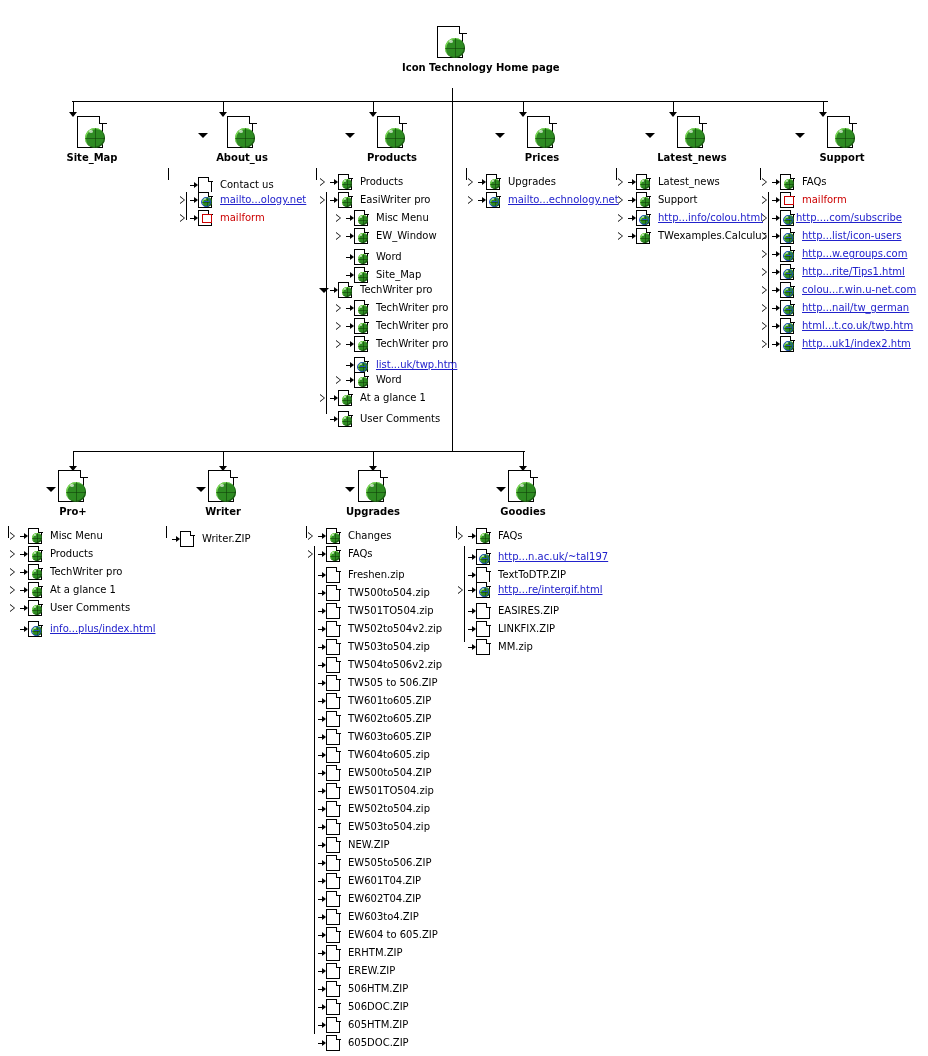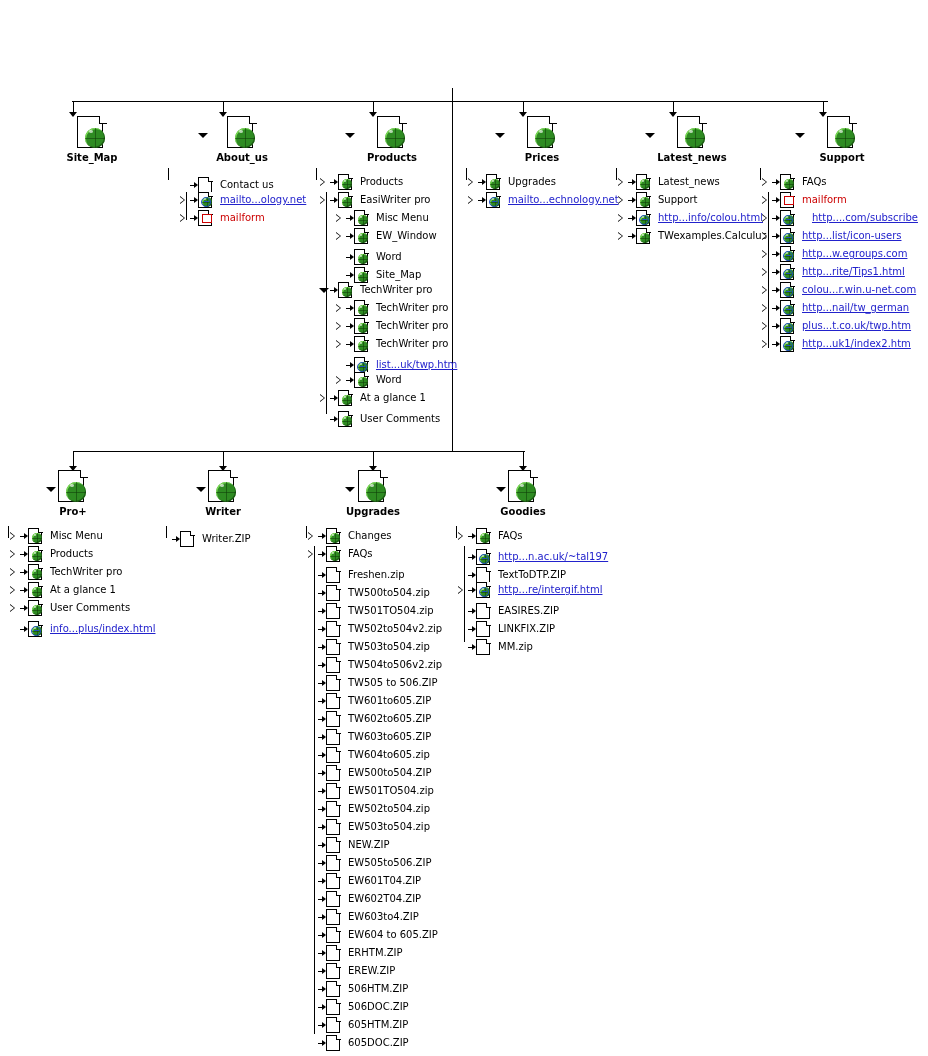--- a/index.html
+++ b/index.html
@@ -61,20 +61,27 @@
      border-bottom:3px solid transparent;border-left:4px solid #fff;}
   .arrowhead{position:absolute;width:0;height:0;border-top:3px solid transparent;
      border-bottom:3px solid transparent;border-left:4px solid #000;}
   .arrowdn{position:absolute;width:0;height:0;border-left:4px solid transparent;
      border-right:4px solid transparent;border-top:5px solid #000;}
 </style>
 </head>
 <body>
 
 <div id="canvas">
+    <div class="node" style="left: 402px; top: 26px; width: 100px; text-align: center;">
+      <div style="height: 36px; text-align: center;"><span class="pageicon bigicon"><span class="paper"></span><span class="fold"></span><span class="globe">
+            <span class="mer"></span>
+            <span class="par"></span>
+          </span></span></div>
+      <div class="title">Icon Technology Home page</div>
+    </div>
     <div class="line" style="left: 452px; top: 88px; width: 1px; height: 14px;"></div>
     <div class="line" style="left: 72px; top: 101px; width: 756px; height: 1px;"></div>
     <div class="line" style="left: 73px; top: 101px; width: 1px; height: 14px;"></div>
     <div class="arrowdn" style="left: 69px; top: 112px;"></div>
     <div class="line" style="left: 223px; top: 101px; width: 1px; height: 14px;"></div>
     <div class="arrowdn" style="left: 219px; top: 112px;"></div>
     <div class="line" style="left: 373px; top: 101px; width: 1px; height: 14px;"></div>
     <div class="arrowdn" style="left: 369px; top: 112px;"></div>
     <div class="line" style="left: 523px; top: 101px; width: 1px; height: 14px;"></div>
     <div class="arrowdn" style="left: 519px; top: 112px;"></div>
@@ -265,21 +272,21 @@
           </span></span></span><span class="lbl" style="margin-left: 6px; vertical-align: middle; display: inline-block;">TWexamples.Calculus</span></div>
     <div class="line" style="left: 760px; top: 168px; width: 1px; height: 12px;"></div>
     <div class="node" style="left: 760px; top: 174px; height: 18px; padding-left: 0px;"><span style="position: relative; display: inline-block; width: 12px; height: 14px; vertical-align: middle;"><span class="tri-out" style="left: 2px; top: 3px;"></span><span class="tri-in" style="left: 2px; top: 4px;"></span></span><span style="position: relative; display: inline-block; width: 8px; height: 14px; vertical-align: middle;"><span style="position: absolute; left: 0px; top: 7px; width: 5px; height: 1px; background: rgb(0, 0, 0);"></span><span class="arrowhead" style="left: 4px; top: 4px;"></span></span><span style="position: relative; display: inline-block; width: 16px; height: 16px; vertical-align: middle;"><span class="pageicon smicon"><span class="paper"></span><span class="fold"></span><span class="globe">
             <span class="mer"></span>
             <span class="par"></span>
           </span></span></span><span class="lbl" style="margin-left: 6px; vertical-align: middle; display: inline-block;">FAQs</span></div>
     <div class="node" style="left: 760px; top: 192px; height: 18px; padding-left: 0px;"><span style="position: relative; display: inline-block; width: 12px; height: 14px; vertical-align: middle;"><span class="tri-out" style="left: 2px; top: 3px;"></span><span class="tri-in" style="left: 2px; top: 4px;"></span></span><span style="position: relative; display: inline-block; width: 8px; height: 14px; vertical-align: middle;"><span style="position: absolute; left: 0px; top: 7px; width: 5px; height: 1px; background: rgb(0, 0, 0);"></span><span class="arrowhead" style="left: 4px; top: 4px;"></span></span><span style="position: relative; display: inline-block; width: 16px; height: 16px; vertical-align: middle;"><span class="pageicon smicon blank"><span class="paper"></span><span class="fold"></span></span><span class="maildot"></span></span><span class="lbl mail" style="margin-left: 6px; vertical-align: middle; display: inline-block;">mailform</span></div>
     <div class="node" style="left: 760px; top: 210px; height: 18px; padding-left: 0px;"><span style="position: relative; display: inline-block; width: 12px; height: 14px; vertical-align: middle;"><span class="tri-out" style="left: 2px; top: 3px;"></span><span class="tri-in" style="left: 2px; top: 4px;"></span></span><span style="position: relative; display: inline-block; width: 8px; height: 14px; vertical-align: middle;"><span style="position: absolute; left: 0px; top: 7px; width: 5px; height: 1px; background: rgb(0, 0, 0);"></span><span class="arrowhead" style="left: 4px; top: 4px;"></span></span><span style="position: relative; display: inline-block; width: 16px; height: 16px; vertical-align: middle;"><span class="pageicon smicon"><span class="paper"></span><span class="fold"></span><span class="globe">
             <span class="mer"></span>
             <span class="par"></span>
-          </span></span><span class="chain"></span></span><span class="lbl link" style="margin-left: 16px; vertical-align: middle; display: inline-block;">http....com/subscribe</span></div>
+          </span></span><span class="chain"></span></span><span class="lbl link" style="margin-left: 0; vertical-align: middle; display: inline-block;">http....com/subscribe</span></div>
     <div class="node" style="left: 760px; top: 228px; height: 18px; padding-left: 0px;"><span style="position: relative; display: inline-block; width: 12px; height: 14px; vertical-align: middle;"><span class="tri-out" style="left: 2px; top: 3px;"></span><span class="tri-in" style="left: 2px; top: 4px;"></span></span><span style="position: relative; display: inline-block; width: 8px; height: 14px; vertical-align: middle;"><span style="position: absolute; left: 0px; top: 7px; width: 5px; height: 1px; background: rgb(0, 0, 0);"></span><span class="arrowhead" style="left: 4px; top: 4px;"></span></span><span style="position: relative; display: inline-block; width: 16px; height: 16px; vertical-align: middle;"><span class="pageicon smicon"><span class="paper"></span><span class="fold"></span><span class="globe">
             <span class="mer"></span>
             <span class="par"></span>
           </span></span><span class="chain"></span></span><span class="lbl link" style="margin-left: 6px; vertical-align: middle; display: inline-block;">http...list/icon-users</span></div>
     <div class="node" style="left: 760px; top: 246px; height: 18px; padding-left: 0px;"><span style="position: relative; display: inline-block; width: 12px; height: 14px; vertical-align: middle;"><span class="tri-out" style="left: 2px; top: 3px;"></span><span class="tri-in" style="left: 2px; top: 4px;"></span></span><span style="position: relative; display: inline-block; width: 8px; height: 14px; vertical-align: middle;"><span style="position: absolute; left: 0px; top: 7px; width: 5px; height: 1px; background: rgb(0, 0, 0);"></span><span class="arrowhead" style="left: 4px; top: 4px;"></span></span><span style="position: relative; display: inline-block; width: 16px; height: 16px; vertical-align: middle;"><span class="pageicon smicon"><span class="paper"></span><span class="fold"></span><span class="globe">
             <span class="mer"></span>
             <span class="par"></span>
           </span></span><span class="chain"></span></span><span class="lbl link" style="margin-left: 6px; vertical-align: middle; display: inline-block;">http...w.egroups.com</span></div>
     <div class="node" style="left: 760px; top: 264px; height: 18px; padding-left: 0px;"><span style="position: relative; display: inline-block; width: 12px; height: 14px; vertical-align: middle;"><span class="tri-out" style="left: 2px; top: 3px;"></span><span class="tri-in" style="left: 2px; top: 4px;"></span></span><span style="position: relative; display: inline-block; width: 8px; height: 14px; vertical-align: middle;"><span style="position: absolute; left: 0px; top: 7px; width: 5px; height: 1px; background: rgb(0, 0, 0);"></span><span class="arrowhead" style="left: 4px; top: 4px;"></span></span><span style="position: relative; display: inline-block; width: 16px; height: 16px; vertical-align: middle;"><span class="pageicon smicon"><span class="paper"></span><span class="fold"></span><span class="globe">
             <span class="mer"></span>
@@ -289,21 +296,21 @@
             <span class="mer"></span>
             <span class="par"></span>
           </span></span><span class="chain"></span></span><span class="lbl link" style="margin-left: 6px; vertical-align: middle; display: inline-block;">colou...r.win.u-net.com</span></div>
     <div class="node" style="left: 760px; top: 300px; height: 18px; padding-left: 0px;"><span style="position: relative; display: inline-block; width: 12px; height: 14px; vertical-align: middle;"><span class="tri-out" style="left: 2px; top: 3px;"></span><span class="tri-in" style="left: 2px; top: 4px;"></span></span><span style="position: relative; display: inline-block; width: 8px; height: 14px; vertical-align: middle;"><span style="position: absolute; left: 0px; top: 7px; width: 5px; height: 1px; background: rgb(0, 0, 0);"></span><span class="arrowhead" style="left: 4px; top: 4px;"></span></span><span style="position: relative; display: inline-block; width: 16px; height: 16px; vertical-align: middle;"><span class="pageicon smicon"><span class="paper"></span><span class="fold"></span><span class="globe">
             <span class="mer"></span>
             <span class="par"></span>
           </span></span><span class="chain"></span></span><span class="lbl link" style="margin-left: 6px; vertical-align: middle; display: inline-block;">http...nail/tw_german</span></div>
     <div class="node" style="left: 760px; top: 318px; height: 18px; padding-left: 0px;"><span style="position: relative; display: inline-block; width: 12px; height: 14px; vertical-align: middle;"><span class="tri-out" style="left: 2px; top: 3px;"></span><span class="tri-in" style="left: 2px; top: 4px;"></span></span><span style="position: relative; display: inline-block; width: 8px; height: 14px; vertical-align: middle;"><span style="position: absolute; left: 0px; top: 7px; width: 5px; height: 1px; background: rgb(0, 0, 0);"></span><span class="arrowhead" style="left: 4px; top: 4px;"></span></span><span style="position: relative; display: inline-block; width: 16px; height: 16px; vertical-align: middle;"><span class="pageicon smicon"><span class="paper"></span><span class="fold"></span><span class="globe">
             <span class="mer"></span>
             <span class="par"></span>
-          </span></span><span class="chain"></span></span><span class="lbl link" style="margin-left: 6px; vertical-align: middle; display: inline-block;">plus...t.co.uk/twp.htm</span></div>
+          </span></span><span class="chain"></span></span><span class="lbl link" style="margin-left: 6px; vertical-align: middle; display: inline-block;">html...t.co.uk/twp.htm</span></div>
     <div class="node" style="left: 760px; top: 336px; height: 18px; padding-left: 0px;"><span style="position: relative; display: inline-block; width: 12px; height: 14px; vertical-align: middle;"><span class="tri-out" style="left: 2px; top: 3px;"></span><span class="tri-in" style="left: 2px; top: 4px;"></span></span><span style="position: relative; display: inline-block; width: 8px; height: 14px; vertical-align: middle;"><span style="position: absolute; left: 0px; top: 7px; width: 5px; height: 1px; background: rgb(0, 0, 0);"></span><span class="arrowhead" style="left: 4px; top: 4px;"></span></span><span style="position: relative; display: inline-block; width: 16px; height: 16px; vertical-align: middle;"><span class="pageicon smicon"><span class="paper"></span><span class="fold"></span><span class="globe">
             <span class="mer"></span>
             <span class="par"></span>
           </span></span><span class="chain"></span></span><span class="lbl link" style="margin-left: 6px; vertical-align: middle; display: inline-block;">http...uk1/index2.htm</span></div>
     <div class="line" style="left: 768px; top: 192px; width: 1px; height: 156px;"></div>
     <div class="line" style="left: 8px; top: 526px; width: 1px; height: 12px;"></div>
     <div class="node" style="left: 8px; top: 528px; height: 18px; padding-left: 0px;"><span style="position: relative; display: inline-block; width: 12px; height: 14px; vertical-align: middle;"><span class="tri-out" style="left: 2px; top: 3px;"></span><span class="tri-in" style="left: 2px; top: 4px;"></span></span><span style="position: relative; display: inline-block; width: 8px; height: 14px; vertical-align: middle;"><span style="position: absolute; left: 0px; top: 7px; width: 5px; height: 1px; background: rgb(0, 0, 0);"></span><span class="arrowhead" style="left: 4px; top: 4px;"></span></span><span style="position: relative; display: inline-block; width: 16px; height: 16px; vertical-align: middle;"><span class="pageicon smicon"><span class="paper"></span><span class="fold"></span><span class="globe">
             <span class="mer"></span>
             <span class="par"></span>
           </span></span></span><span class="lbl" style="margin-left: 6px; vertical-align: middle; display: inline-block;">Misc Menu</span></div>

